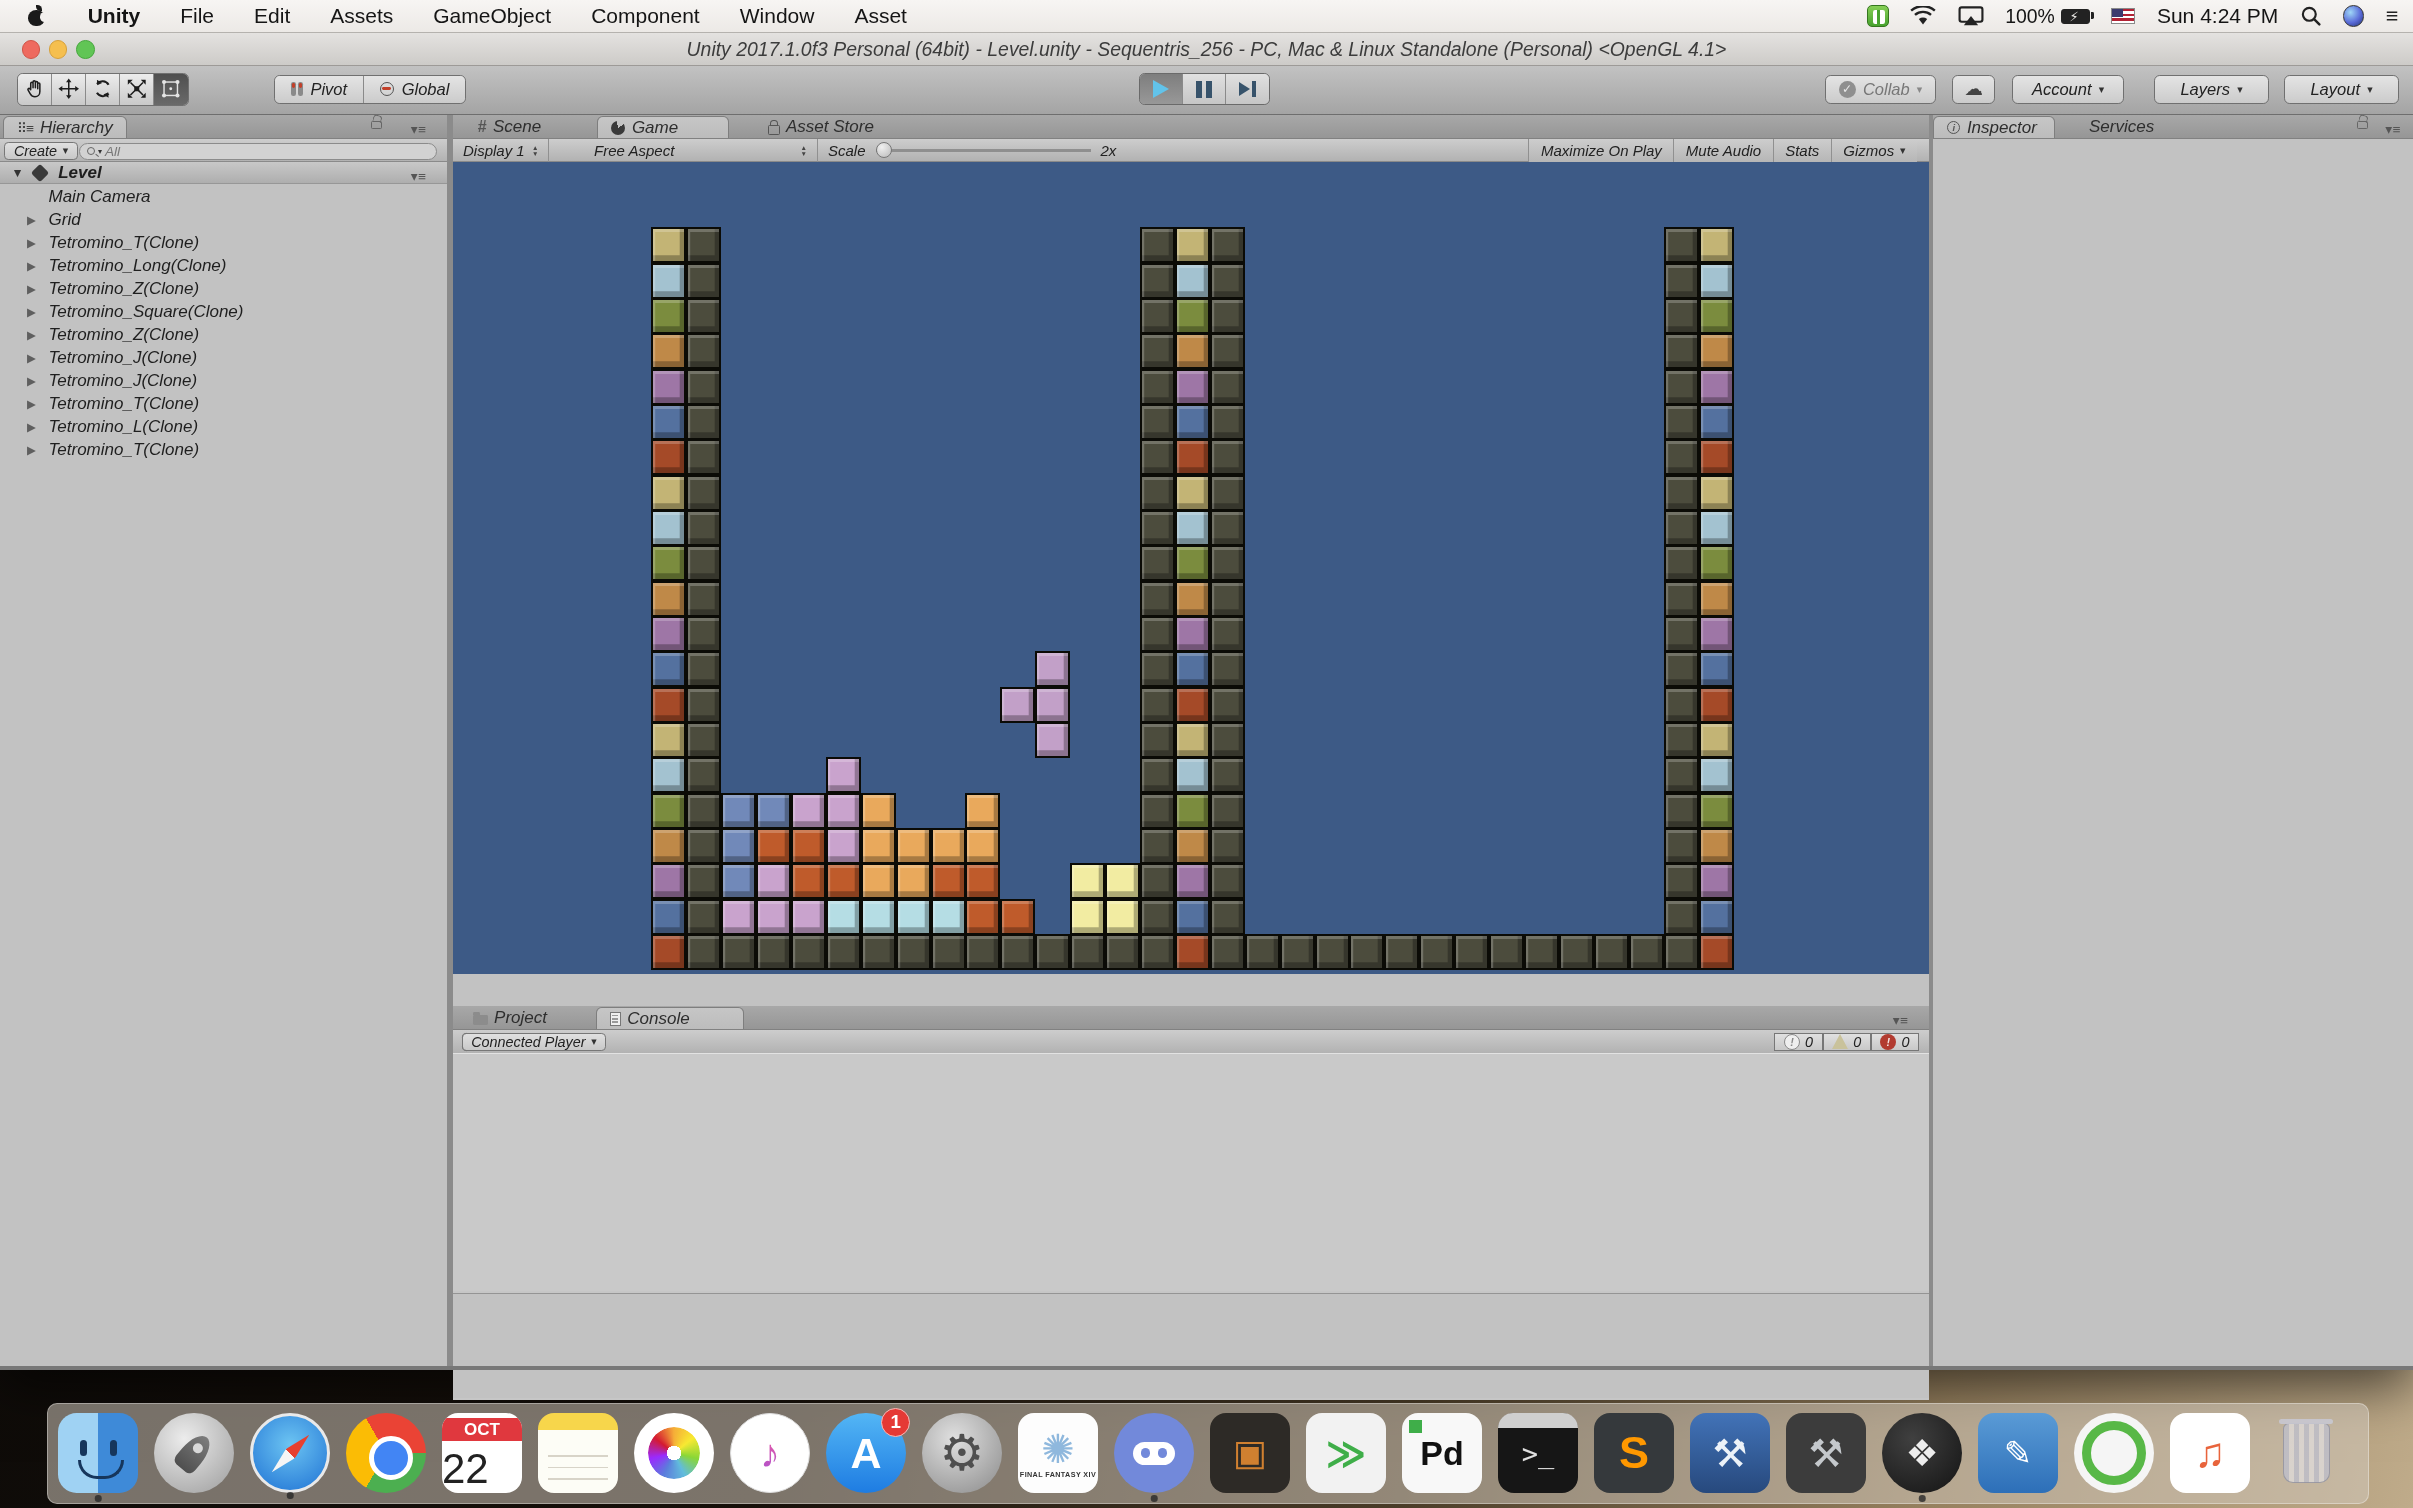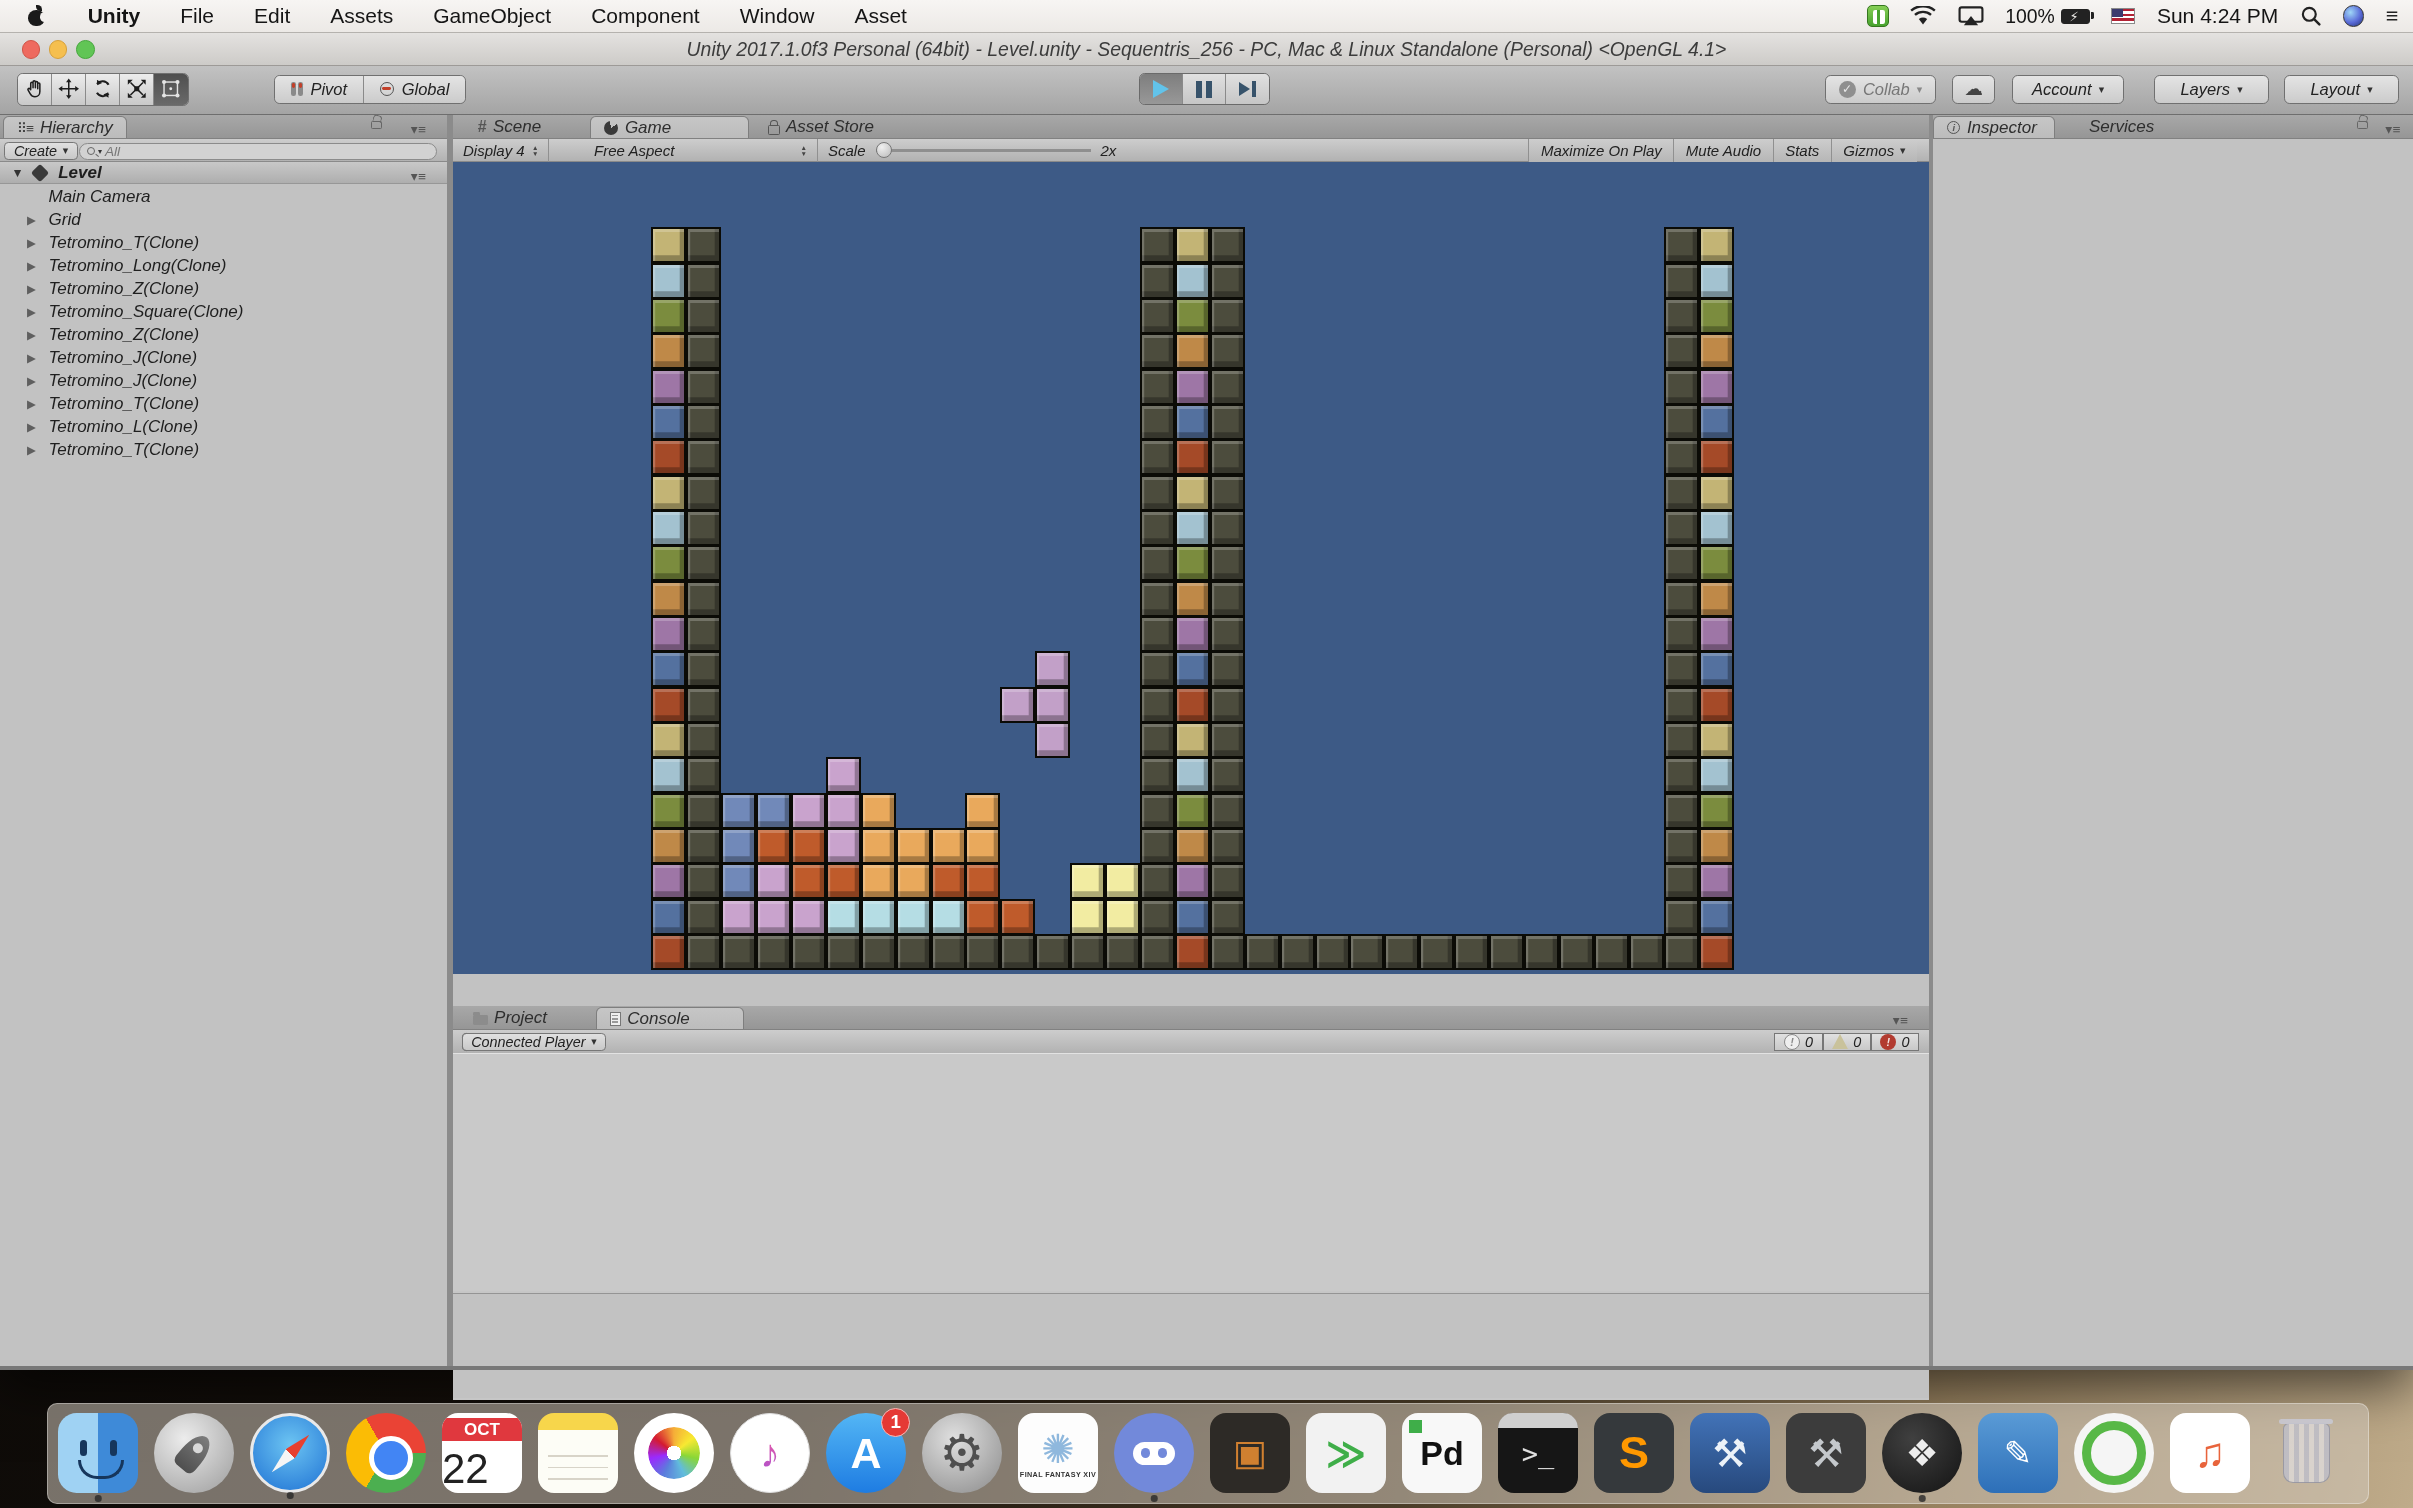--- a/index.html
+++ b/index.html
@@ -441,32 +441,32 @@
         </div>
       </div>
   </div>
 
   <div class="panel gamepanel">
     <div class="tabstrip">
       <div class="tab" style="left:11.5px;">
         <span class="ic-hash">#</span>
         <span>Scene</span>
       </div>
-      <div class="tab active" style="left:137px; width:159px;">
+      <div class="tab active" style="left:144px; width:132px;">
         <span class="ic-pac"></span>
         <span>Game</span>
       </div>
       <div class="tab" style="left:302px;">
         <span class="ic-bag"></span>
         <span>Asset Store</span>
       </div>
     </div>
     <div class="ptoolbar">
       <div class="gtb-item" style="left:0;">
-        <span>Display 4</span>
+        <span>Display 1</span>
         <span class="updn">
             <span>▲</span>
             <span>▼</span>
           </span>
       </div>
       <div class="gtb-item" style="left:131px; width:234px; justify-content:space-between;">
         <span>Free Aspect</span>
         <span class="updn">
             <span>▲</span>
             <span>▼</span>

